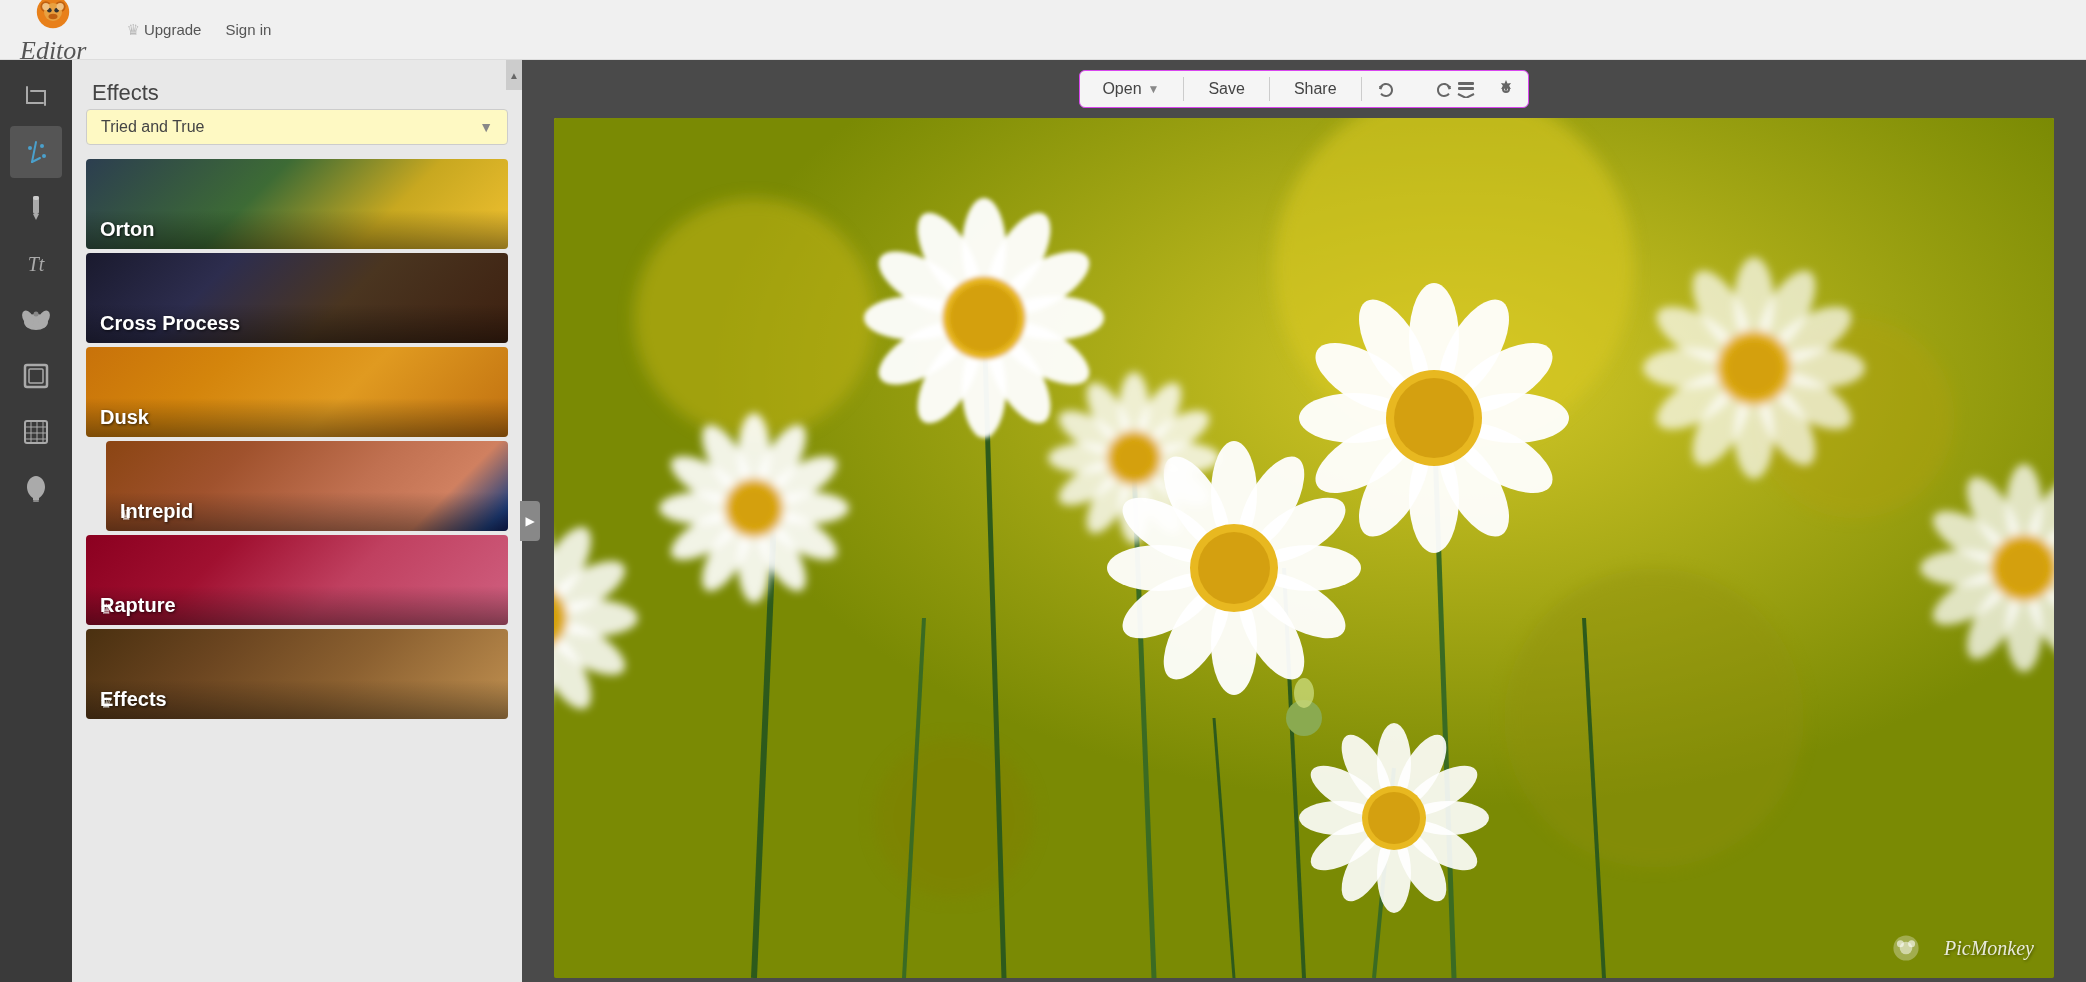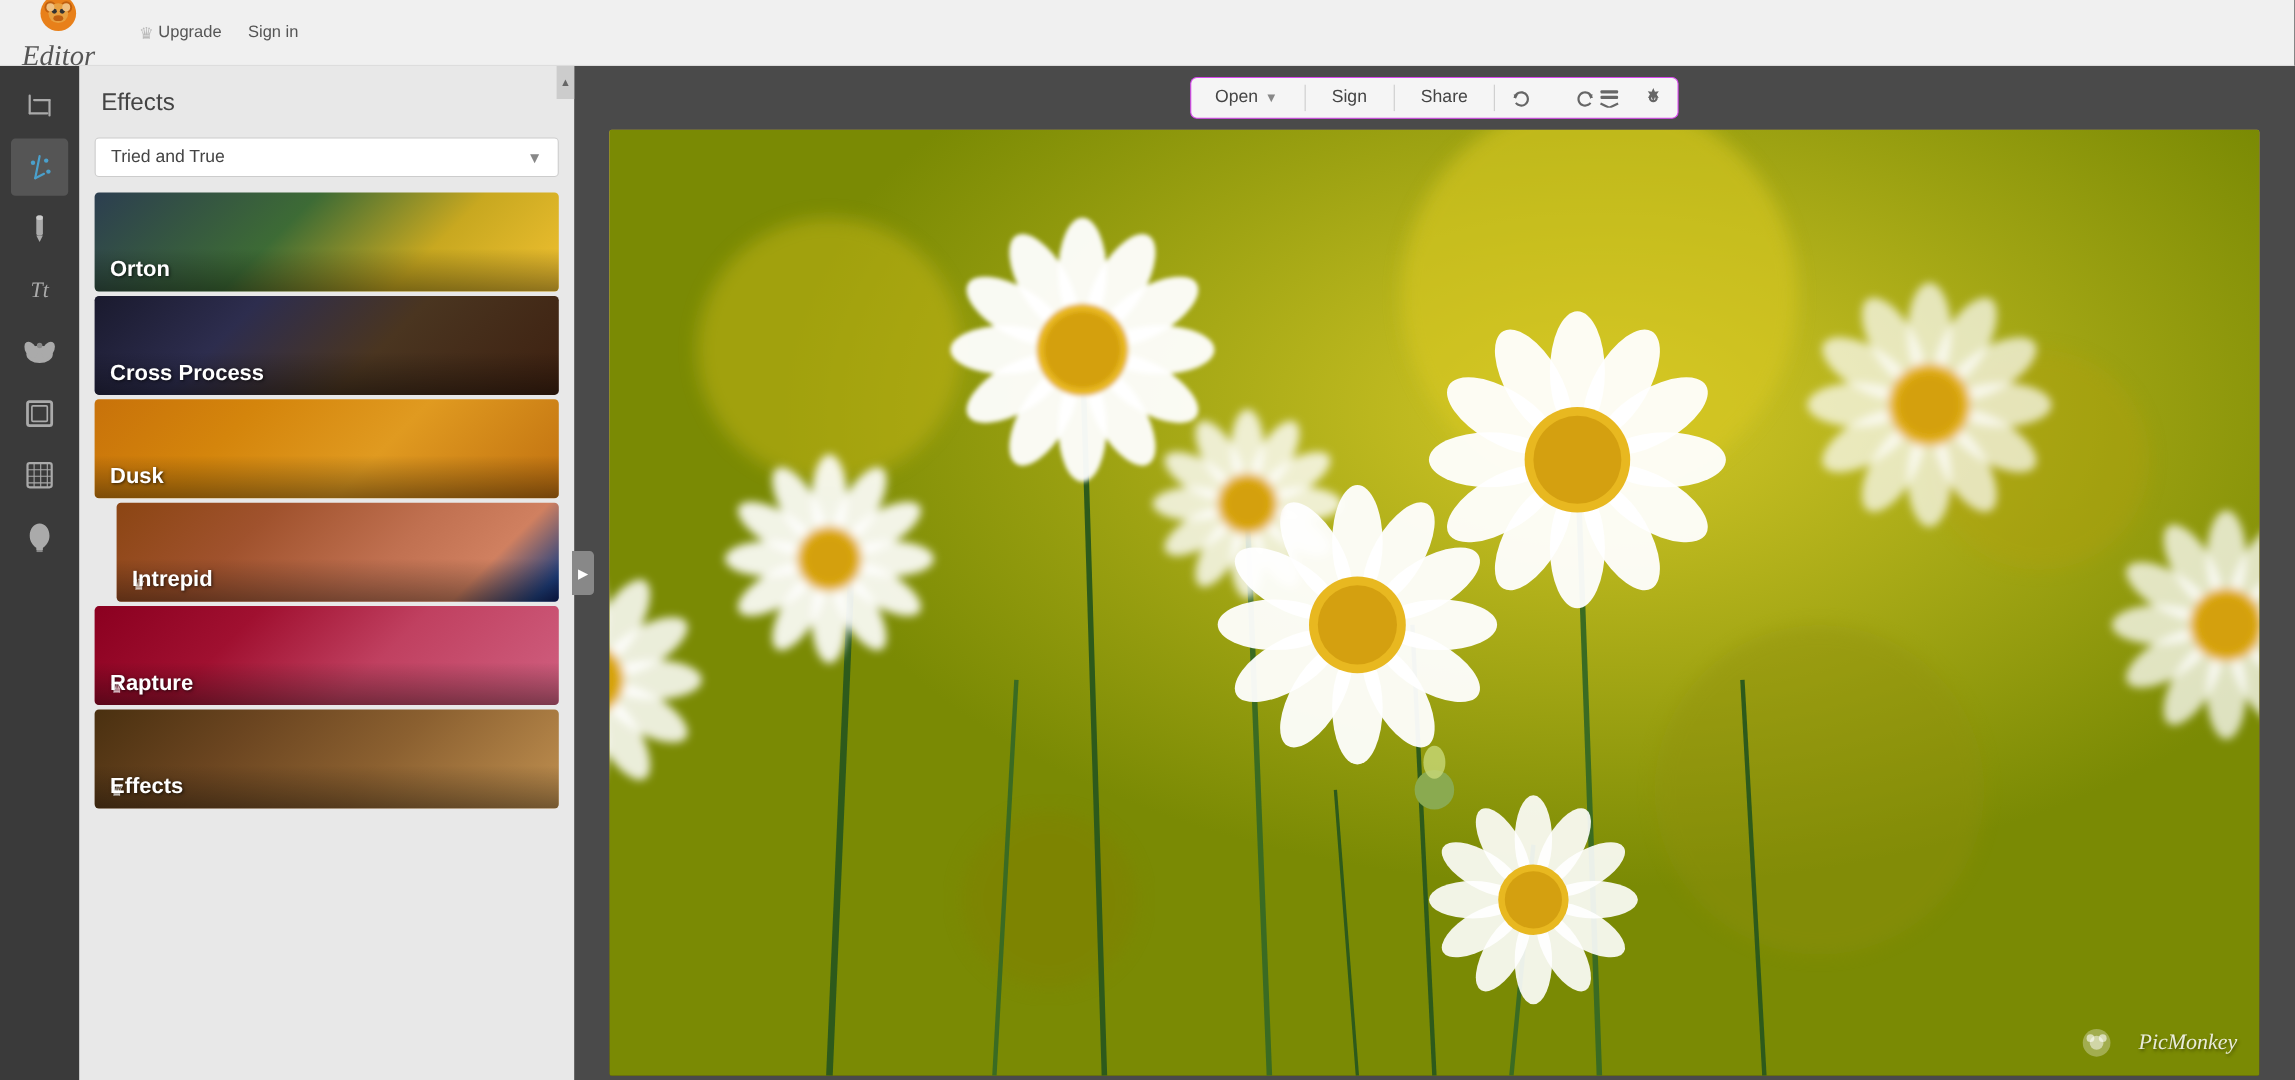--- a/index.html
+++ b/index.html
@@ -114,29 +114,28 @@
       padding: 0 14px;
       overflow-y: auto;
       flex: 1;
     }
 
     
     .dropdown {
       display: flex;
       align-items: center;
       justify-content: space-between;
-      background: #ffffff;
+      background: #fef9c3;
       border: 1px solid #ccc;
       border-radius: 4px;
       padding: 8px 14px;
       margin-bottom: 14px;
       cursor: pointer;
       font-size: 16px;
       color: #444;
-      margin-top: 16px;
     }
     .dropdown-arrow { color: #888; font-size: 14px; }
 
     
     .effect-item {
       position: relative;
       height: 90px;
       margin-bottom: 4px;
       border-radius: 4px;
       overflow: hidden;
@@ -462,21 +461,21 @@
   <div class="canvas-area">
 
     <div class="canvas-toolbar">
       <div class="canvas-toolbar-inner">
         <button class="ct-btn">
           <span>Open</span>
           <span style="font-size:12px; color:#888;">▼</span>
         </button>
         <div class="ct-divider"></div>
         <button class="ct-btn">
-          <span>Sign</span>
+          <span>Save</span>
         </button>
         <div class="ct-divider"></div>
         <button class="ct-btn">
           <span>Share</span>
         </button>
         <div class="ct-divider"></div>
         <button class="ct-icon-btn">
           <svg width="18" height="18" viewBox="0 0 18 18" fill="#666">
             <path d="M9 3 C5.5 3 2.5 5.5 2 9 L4 9 C4.4 6.6 6.5 5 9 5 C11.8 5 14 7.2 14 10 C14 12.8 11.8 15 9 15 C7.3 15 5.8 14.2 4.8 13 L3.3 14.2 C4.6 15.9 6.7 17 9 17 C12.9 17 16 13.9 16 10 C16 6.1 12.9 3 9 3 Z"></path>
             <polygon points="2,6 6,6 4,10" fill="#666"></polygon>

